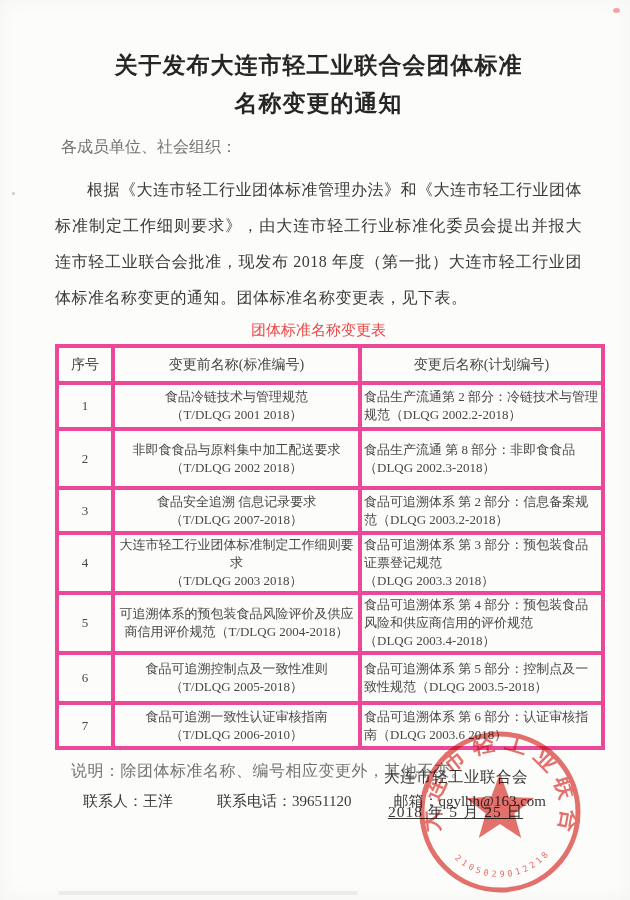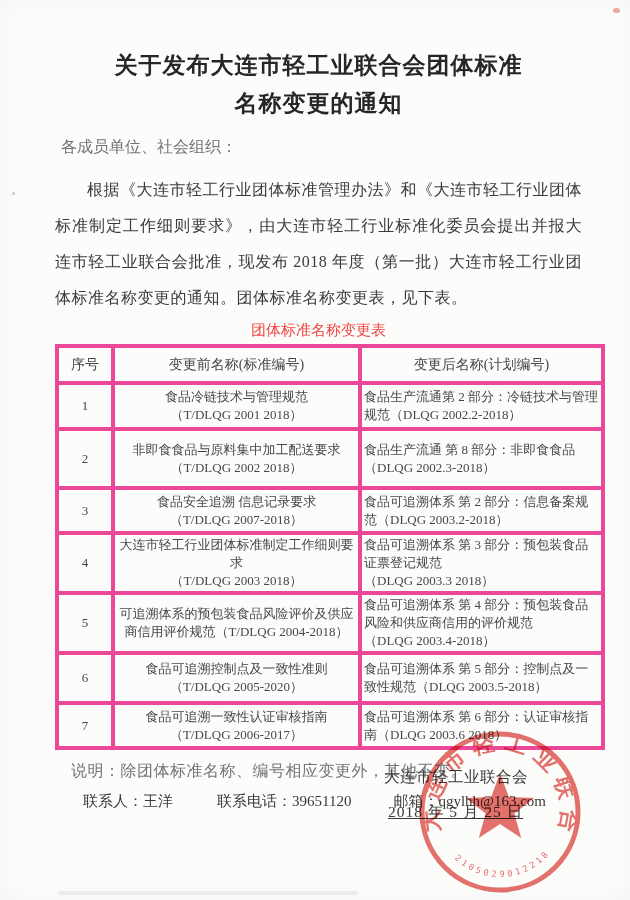--- a/index.html
+++ b/index.html
@@ -134,31 +134,31 @@
             </td>
             <td class="c-after">
               <div>食品可追溯体系 第 4 部分：预包装食品风险和供应商信用的评价规范</div>
               <div>（DLQG 2003.4-2018）</div>
             </td>
           </tr>
           <tr>
             <td class="c-no">6</td>
             <td class="c-before">
               <div>食品可追溯控制点及一致性准则</div>
-              <div>（T/DLQG 2005-2020）</div>
+              <div>（T/DLQG 2005-2018）</div>
             </td>
             <td class="c-after">
               <div>食品可追溯体系 第 5 部分：控制点及一致性规范（DLQG 2003.5-2018）</div>
             </td>
           </tr>
           <tr>
             <td class="c-no">7</td>
             <td class="c-before">
               <div>食品可追溯一致性认证审核指南</div>
-              <div>（T/DLQG 2006-2017）</div>
+              <div>（T/DLQG 2006-2010）</div>
             </td>
             <td class="c-after">
               <div>食品可追溯体系 第 6 部分：认证审核指南（DLQG 2003.6 2018）</div>
             </td>
           </tr>
         </tbody>
     </table>
 
     <p class="note">说明：除团体标准名称、编号相应变更外，其他不变。</p>
 

